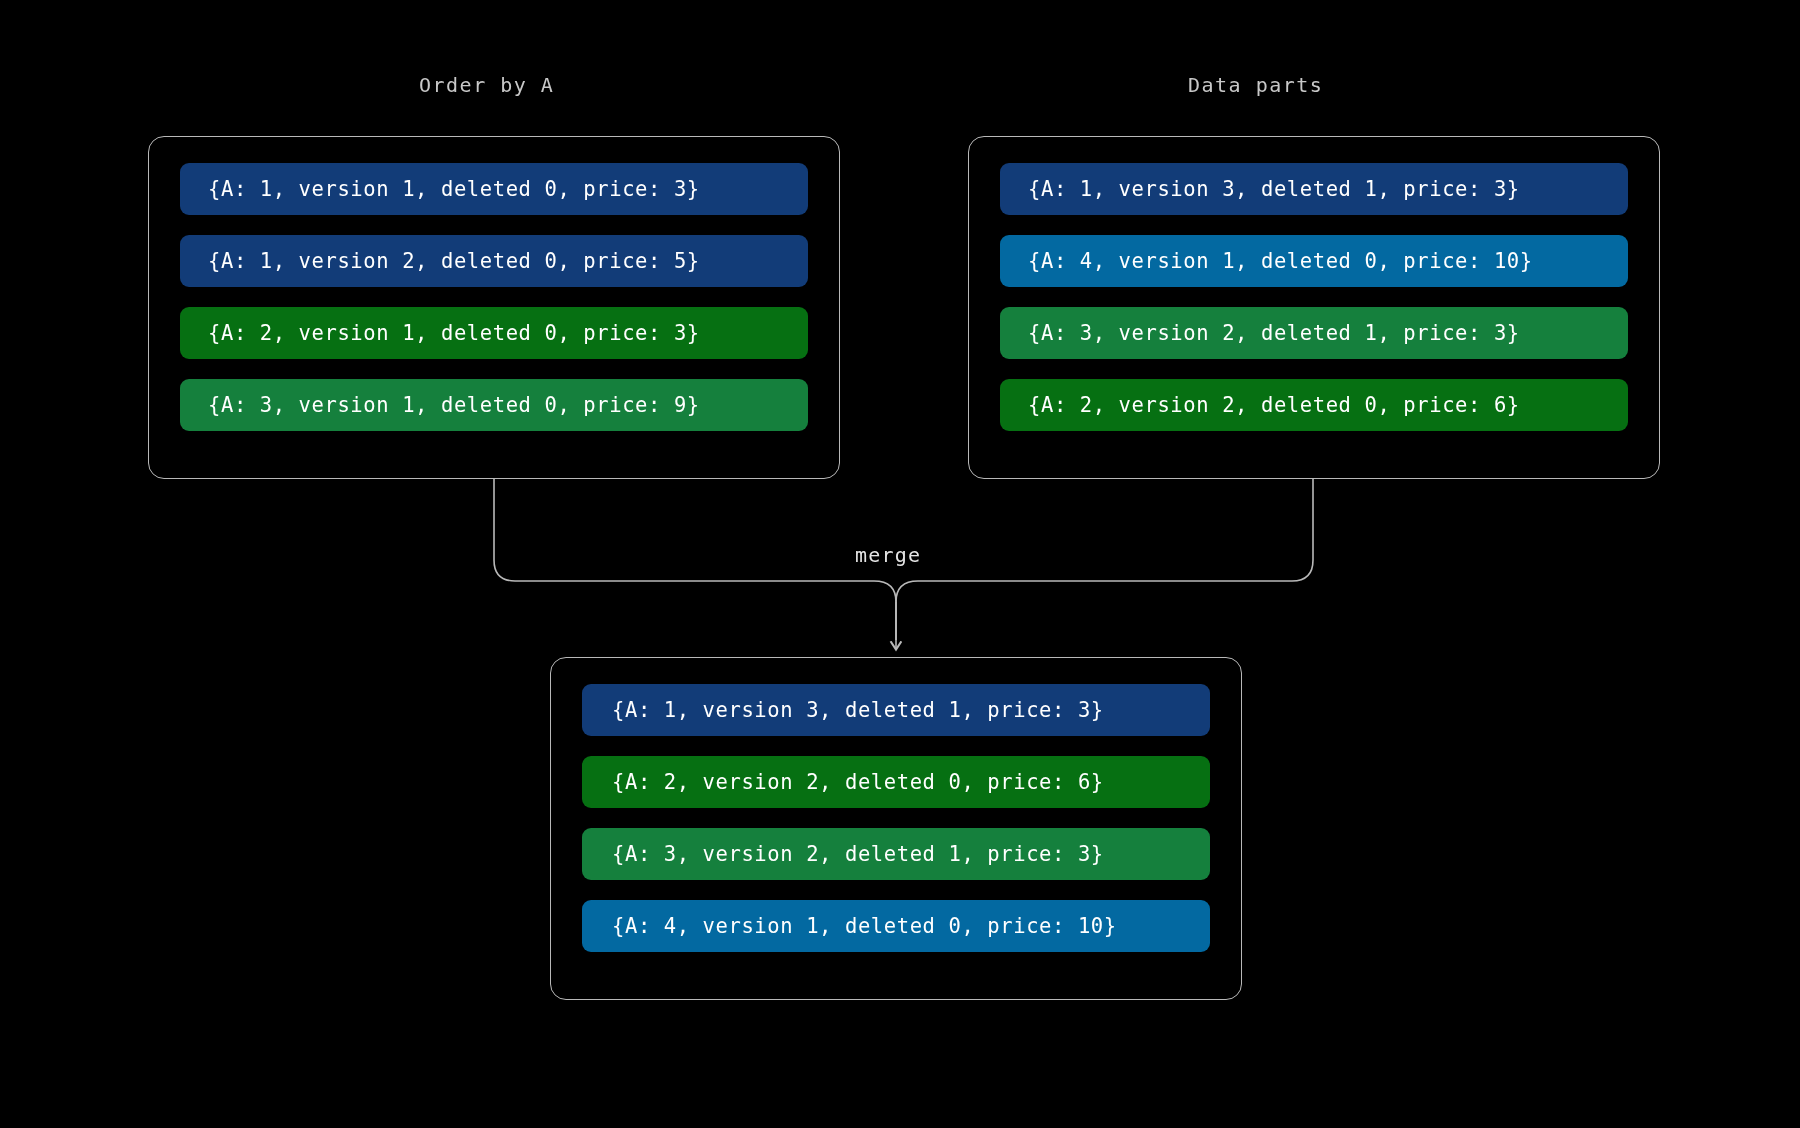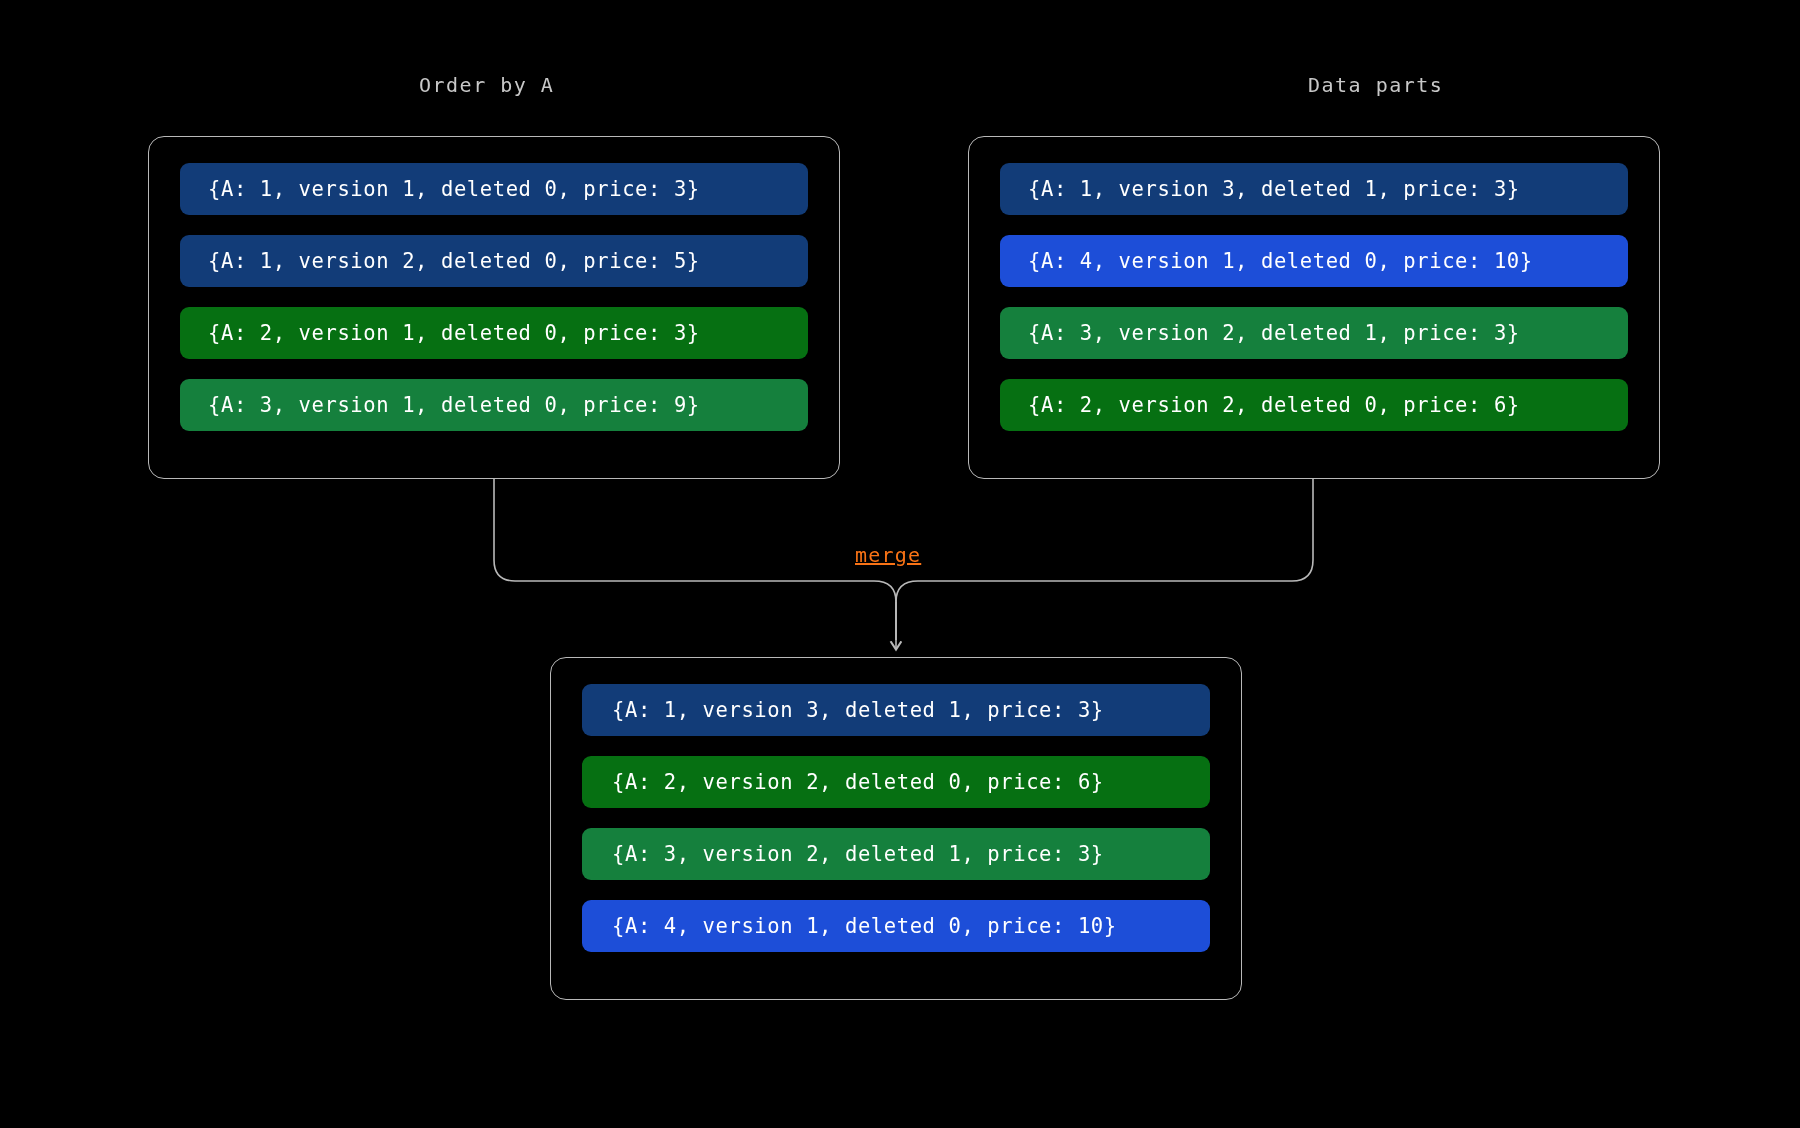--- a/index.html
+++ b/index.html
@@ -27,21 +27,21 @@
     font-size: 20px;
     letter-spacing: 1.5px;
     white-space: nowrap;
     font-family: "DejaVu Sans Mono", "Liberation Mono", monospace;
   }
   #title-order-by-a {
     left: 419px;
     top: 73px;
   }
   #title-data-parts {
-    left: 1308px;
+    left: 1188px;
     top: 73px;
   }
 
   
   .panel {
     position: absolute;
     border: 1.6px solid #b9b9b9;
     border-radius: 16px;
     background: #000000;
     box-sizing: border-box;
@@ -87,45 +87,44 @@
     padding-left: 28px;
     color: #ffffff;
     font-size: 20.5px;
     letter-spacing: 0.6px;
     white-space: nowrap;
     font-family: "DejaVu Sans Mono", "Liberation Mono", monospace;
   }
   .record.blue   { background: #123c78; }
   .record.green  { background: #067012; text-align: right; }
   .record.red    { background: #15803d; }
-  .record.purple { background: #1d4ed8; }
+  .record.purple { background: #0369a1; }
 
   
   #panel-merged .record { padding-left: 30px; }
 
   
   #connectors {
     position: absolute;
     left: 0;
     top: 0;
     width: 1800px;
     height: 1128px;
     pointer-events: none;
   }
 
   .merge-label {
     position: absolute;
     left: 855px;
     top: 543px;
-    color: #f97316;
+    color: #e5e5e5;
     font-size: 20px;
     letter-spacing: 1.2px;
     white-space: nowrap;
     font-family: "DejaVu Sans Mono", "Liberation Mono", monospace;
-    text-decoration: underline;
   }
 </style>
 </head>
 <body>
 
 <div class="stage">
 
   <svg id="connectors" viewBox="0 0 1800 1128" xmlns="http://www.w3.org/2000/svg">
     <defs>
       <marker id="arrowhead" markerWidth="9" markerHeight="9" refX="4.2" refY="4" orient="auto" markerUnits="strokeWidth">

